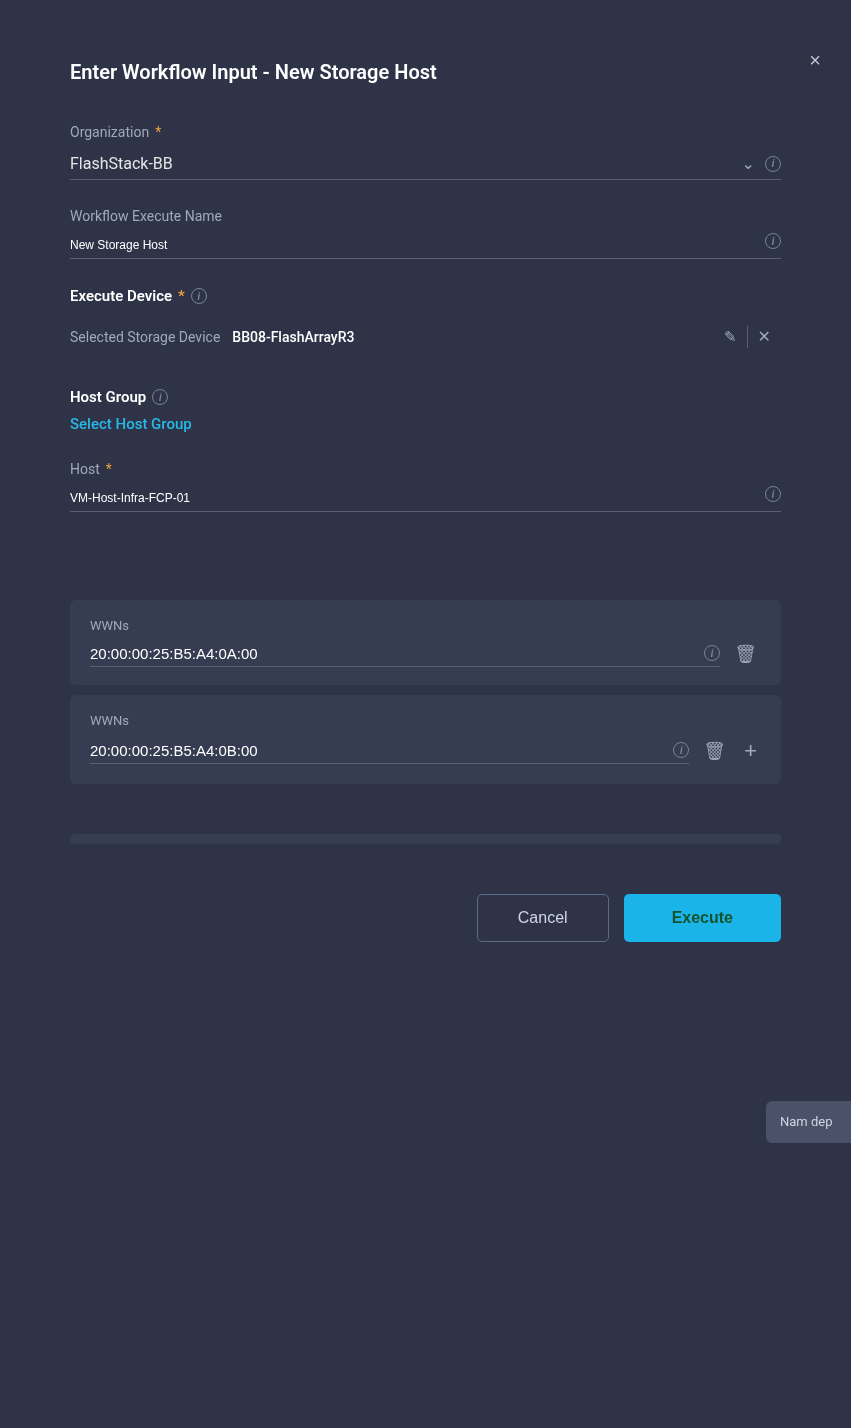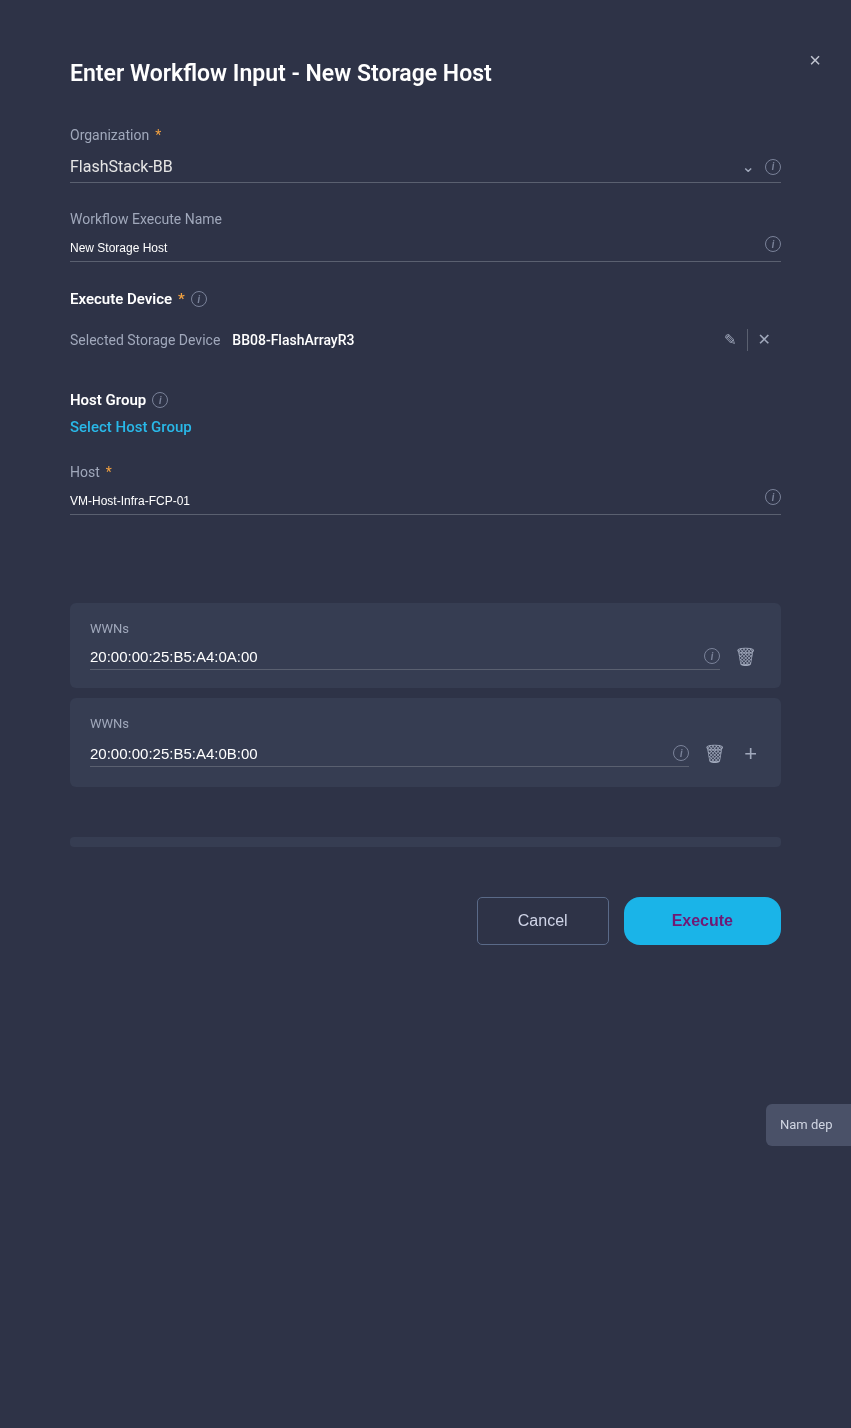--- a/index.html
+++ b/index.html
@@ -27,21 +27,21 @@
       right: 30px;
       background: none;
       border: none;
       color: #c0c4d0;
       font-size: 20px;
       cursor: pointer;
       line-height: 1;
     }
     .modal-title {
       color: #ffffff;
-      font-size: 23px;
+      font-size: 20px;
       font-weight: 600;
       margin-bottom: 40px;
     }
     .field-group {
       margin-bottom: 28px;
     }
     .field-label {
       color: #a0a8bb;
       font-size: 14px;
       margin-bottom: 8px;
@@ -244,22 +244,22 @@
       border: 1.5px solid #5a6a88;
       color: #d0d5e8;
       border-radius: 5px;
       padding: 14px 40px;
       font-size: 16px;
       cursor: pointer;
     }
     .execute-btn {
       background: #1ab4e8;
       border: none;
-      color: #701a75;
-      border-radius: 16px;
+      color: #14532d;
+      border-radius: 5px;
       padding: 2px 48px;
       font-size: 16px;
       font-weight: 600;
       cursor: pointer;
     }
     .required-star {
       color: #f0a040;
     }
   </style>
 </head>

